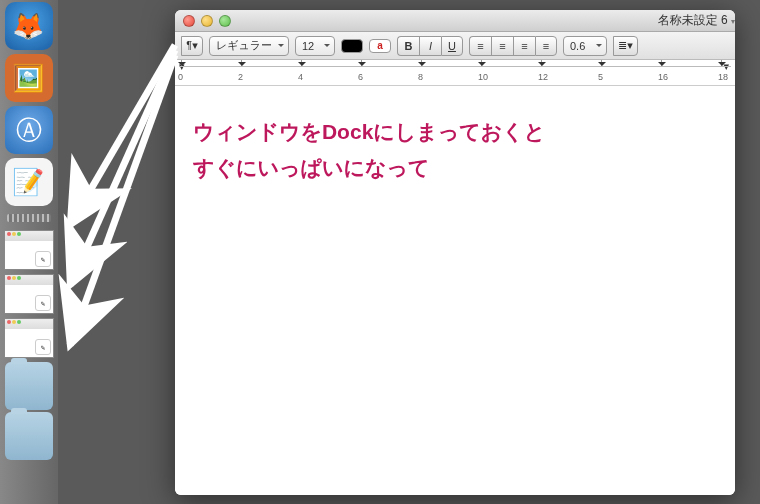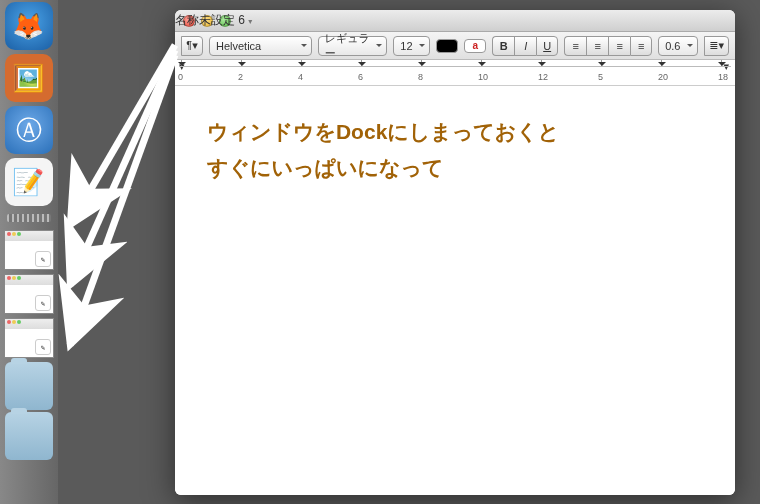--- a/index.html
+++ b/index.html
@@ -59,21 +59,21 @@
 .titlebar{
   height:22px;background:linear-gradient(#ececec,#cfcfcf);
   border-bottom:1px solid #aaa;
   display:flex;align-items:center;position:relative;
 }
 .traffic{display:flex;gap:6px;padding-left:8px}
 .traffic span{width:12px;height:12px;border-radius:50%;border:1px solid rgba(0,0,0,.25)}
 .tl-r{background:radial-gradient(circle at 35% 35%,#ff9a90,#e5493a)}
 .tl-y{background:radial-gradient(circle at 35% 35%,#ffe08a,#e6b32e)}
 .tl-g{background:radial-gradient(circle at 35% 35%,#a8e79a,#5cbf4a)}
-.title{position:absolute;left:0;right:0;text-align:left;font-size:12px;color:#333}
+.title{position:absolute;left:0;right:0;text-align:right;font-size:12px;color:#333}
 .toolbar{
   height:28px;background:linear-gradient(#f4f4f4,#e0e0e0);
   border-bottom:1px solid #bbb;
   display:flex;align-items:center;padding:0 6px;gap:6px;font-size:11px;
 }
 .seg{display:flex}
 .btn{
   height:20px;min-width:22px;padding:0 4px;
   background:linear-gradient(#fff,#ddd);
   border:1px solid #999;border-radius:4px;
@@ -97,22 +97,22 @@
 .ruler{
   height:26px;background:#fff;border-bottom:1px solid #ccc;position:relative;
   font-size:9px;color:#666;
 }
 .ruler-mark{position:absolute;top:0}
 .ruler-mark::before{content:'';position:absolute;left:0;top:0;width:1px;height:6px;background:#999}
 .ruler-mark span{position:absolute;top:12px;left:-3px}
 .ruler-line{position:absolute;top:6px;left:4px;right:4px;height:1px;background:#bbb}
 .margin-marker{position:absolute;top:0;font-size:11px;color:#333}
 .doc-area{
-  flex:1;background:#fff;padding:28px 32px;font-size:21px;font-weight:800;
-  color:#a16207;line-height:1.7;
+  flex:1;background:#fff;padding:28px 18px;font-size:21px;font-weight:800;
+  color:#be185d;line-height:1.7;
   text-shadow:0 0 1px rgba(255,255,255,.6),1px 1px 1px rgba(255,255,255,.8);
 }
 </style>
 </head>
 <body>
 
 <div class="dock">
   <div class="dock-item" style="background:radial-gradient(circle at 50% 40%,#4aa3e8,#1b5fa5)">
       <span>🦊</span>
     </div>
@@ -175,23 +175,20 @@
     <div class="title">
       <span>名称未設定 6</span>
       <span style="font-size:8px;color:#777">▾</span>
     </div>
   </div>
 
   <div class="toolbar">
     <div class="seg">
       <div class="btn">¶▾</div>
     </div>
-    <div class="sel" style="width:120px">
-      <span>Helvetica</span>
-    </div>
     <div class="sel" style="width:80px">
       <span>レギュラー</span>
     </div>
     <div class="sel" style="width:40px">
       <span>12</span>
     </div>
     <div class="btn color-pick"></div>
     <div class="btn color-pick red-a">
         <span>a</span>
       </div>
@@ -251,21 +248,21 @@
         </div>
         <div class="ruler-mark" style="left: 366px;">
           <span>12</span>
           <div style="position: absolute; top: 2px; left: -3px; border-width: 4px; border-style: solid; border-color: rgb(51, 51, 51) transparent transparent; border-image: initial;"></div>
         </div>
         <div class="ruler-mark" style="left: 426px;">
           <span>5</span>
           <div style="position: absolute; top: 2px; left: -3px; border-width: 4px; border-style: solid; border-color: rgb(51, 51, 51) transparent transparent; border-image: initial;"></div>
         </div>
         <div class="ruler-mark" style="left: 486px;">
-          <span>20</span>
+          <span>16</span>
           <div style="position: absolute; top: 2px; left: -3px; border-width: 4px; border-style: solid; border-color: rgb(51, 51, 51) transparent transparent; border-image: initial;"></div>
         </div>
         <div class="ruler-mark" style="left: 546px;">
           <span>18</span>
           <div style="position: absolute; top: 2px; left: -3px; border-width: 4px; border-style: solid; border-color: rgb(51, 51, 51) transparent transparent; border-image: initial;"></div>
         </div>
       </div>
   </div>
 
   <div class="doc-area">

